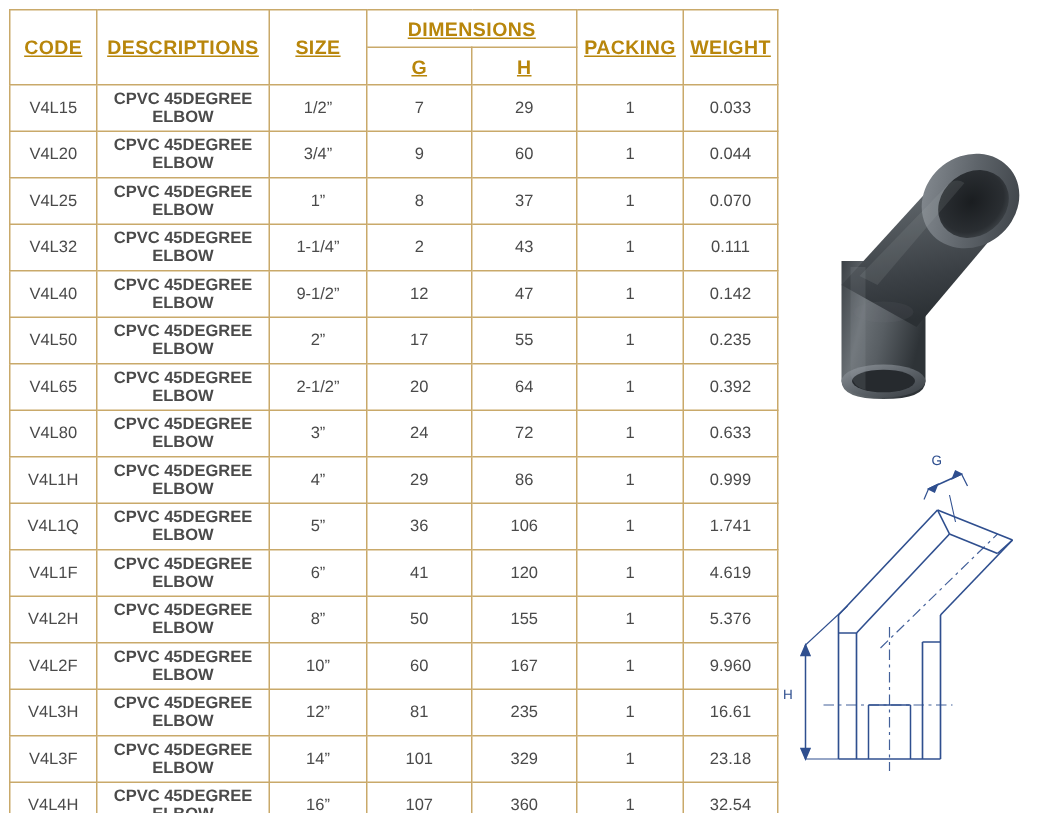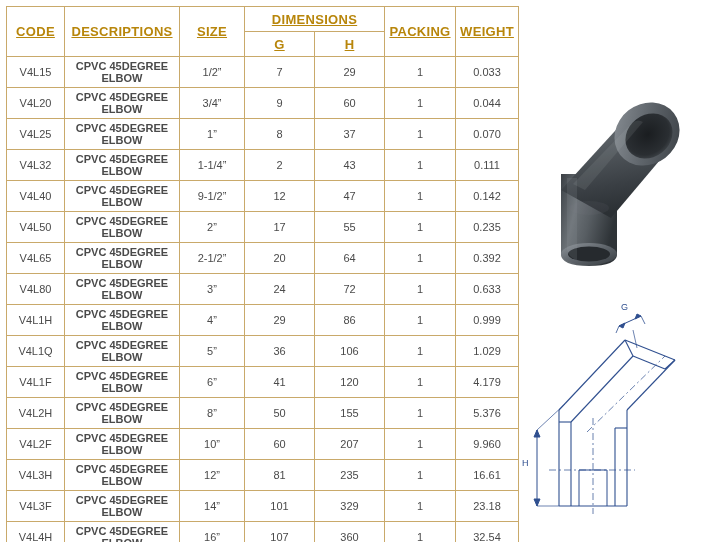--- a/index.html
+++ b/index.html
@@ -202,46 +202,46 @@
             <td class="num">1</td>
             <td class="num">0.999</td>
           </tr>
           <tr>
             <td class="code">V4L1Q</td>
             <td class="desc">CPVC 45DEGREE ELBOW</td>
             <td class="size">5”</td>
             <td class="num">36</td>
             <td class="num">106</td>
             <td class="num">1</td>
-            <td class="num">1.029</td>
+            <td class="num">1.741</td>
           </tr>
           <tr>
             <td class="code">V4L1F</td>
             <td class="desc">CPVC 45DEGREE ELBOW</td>
             <td class="size">6”</td>
             <td class="num">41</td>
             <td class="num">120</td>
             <td class="num">1</td>
-            <td class="num">4.179</td>
+            <td class="num">4.619</td>
           </tr>
           <tr>
             <td class="code">V4L2H</td>
             <td class="desc">CPVC 45DEGREE ELBOW</td>
             <td class="size">8”</td>
             <td class="num">50</td>
             <td class="num">155</td>
             <td class="num">1</td>
             <td class="num">5.376</td>
           </tr>
           <tr>
             <td class="code">V4L2F</td>
             <td class="desc">CPVC 45DEGREE ELBOW</td>
             <td class="size">10”</td>
             <td class="num">60</td>
-            <td class="num">207</td>
+            <td class="num">167</td>
             <td class="num">1</td>
             <td class="num">9.960</td>
           </tr>
           <tr>
             <td class="code">V4L3H</td>
             <td class="desc">CPVC 45DEGREE ELBOW</td>
             <td class="size">12”</td>
             <td class="num">81</td>
             <td class="num">235</td>
             <td class="num">1</td>

